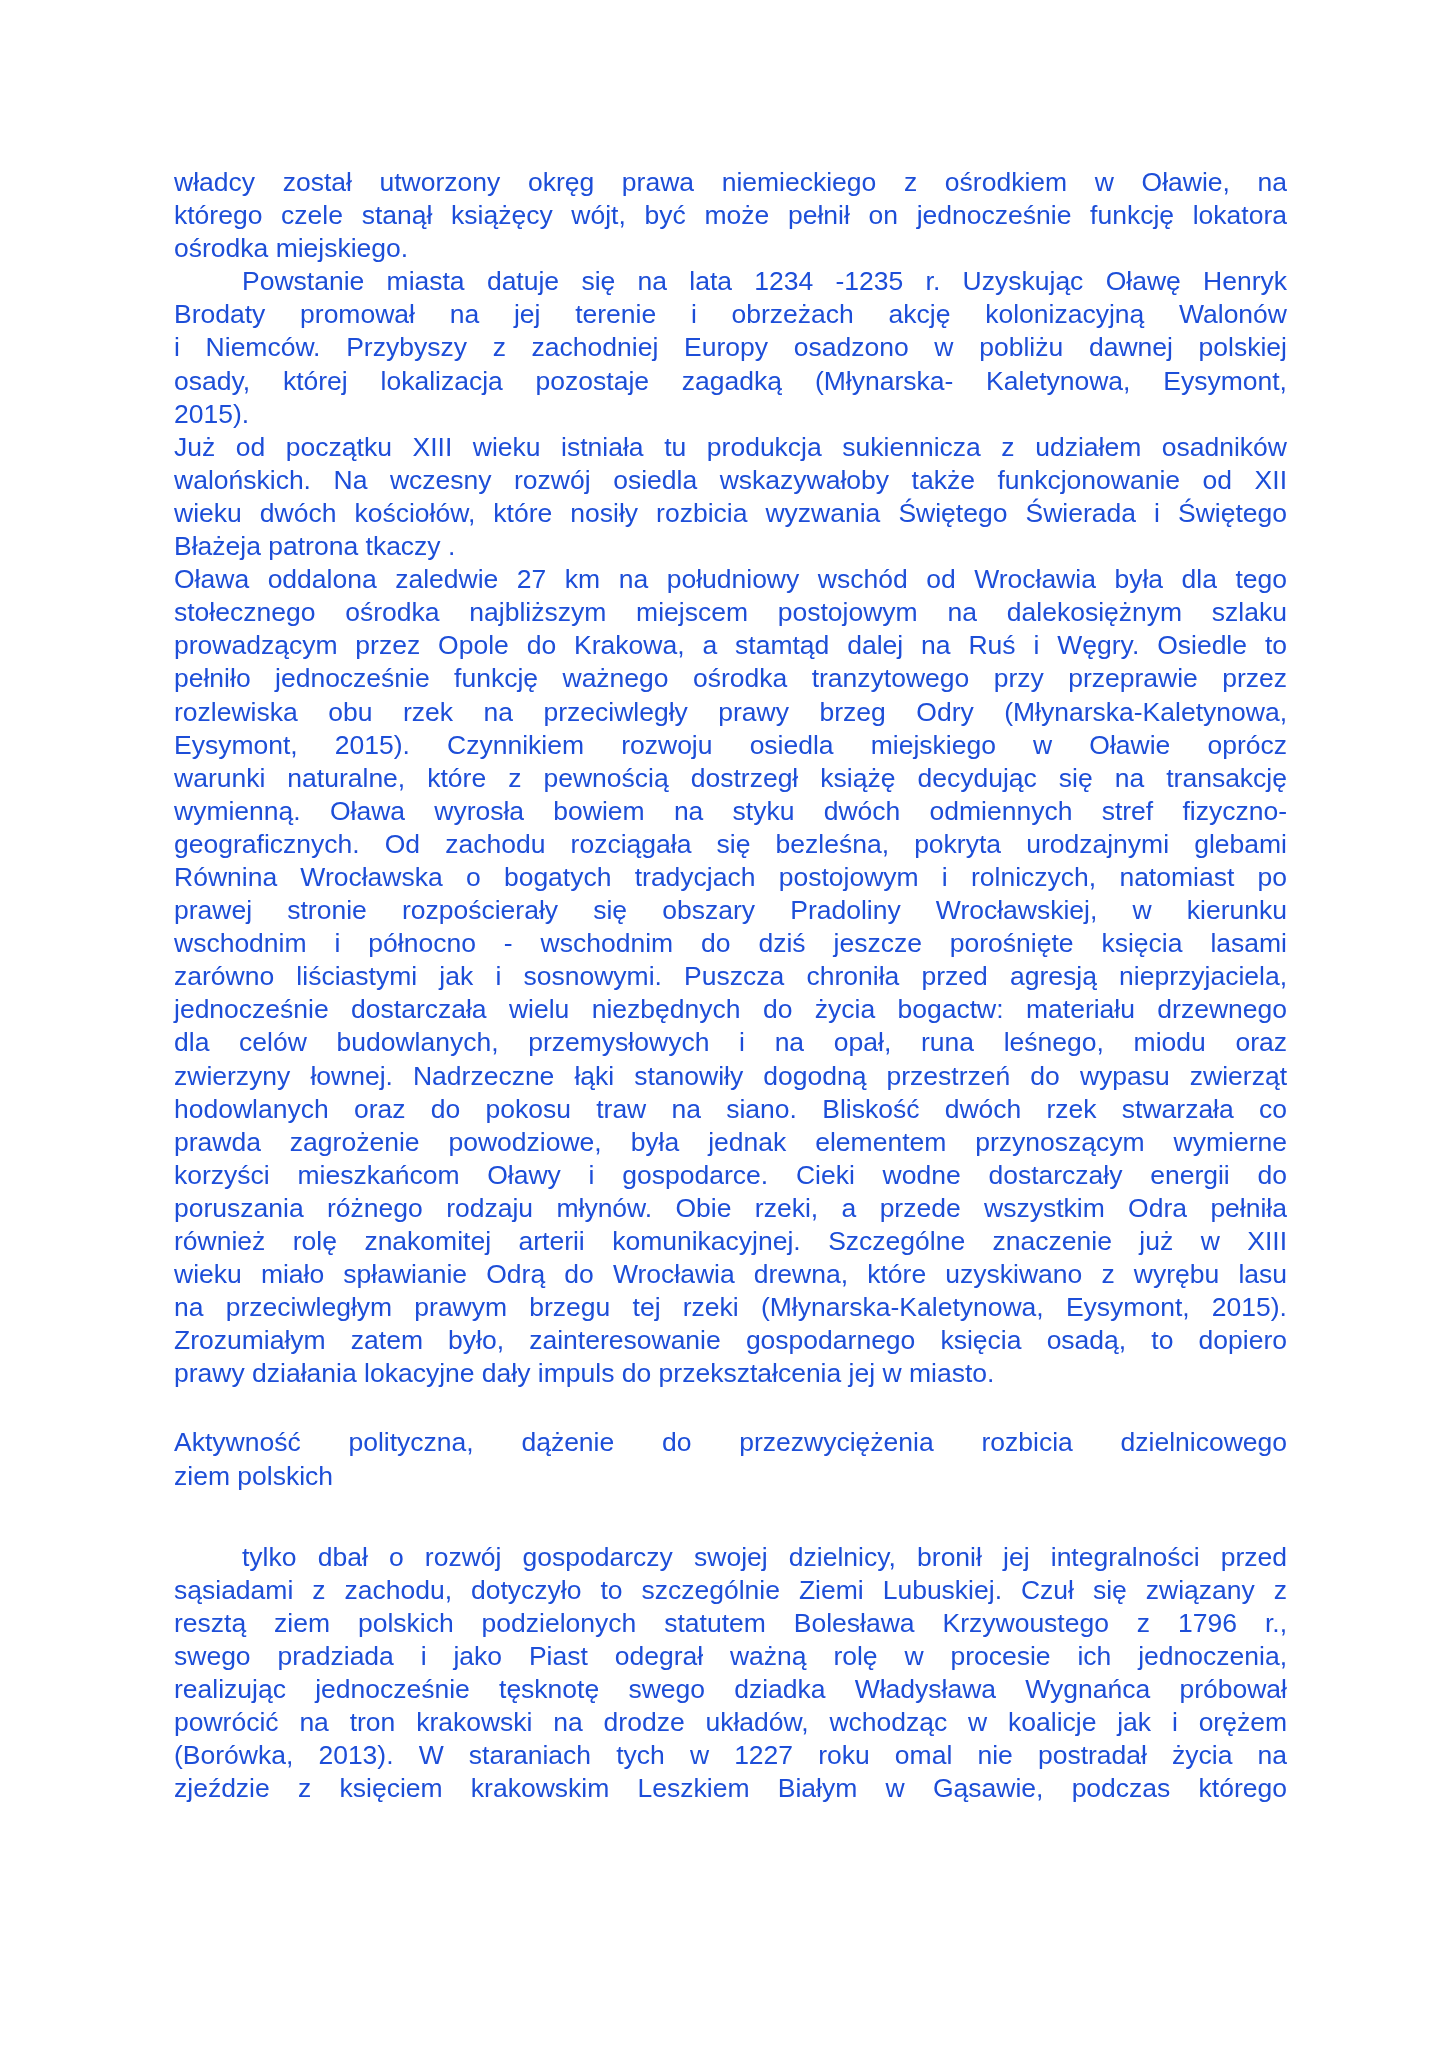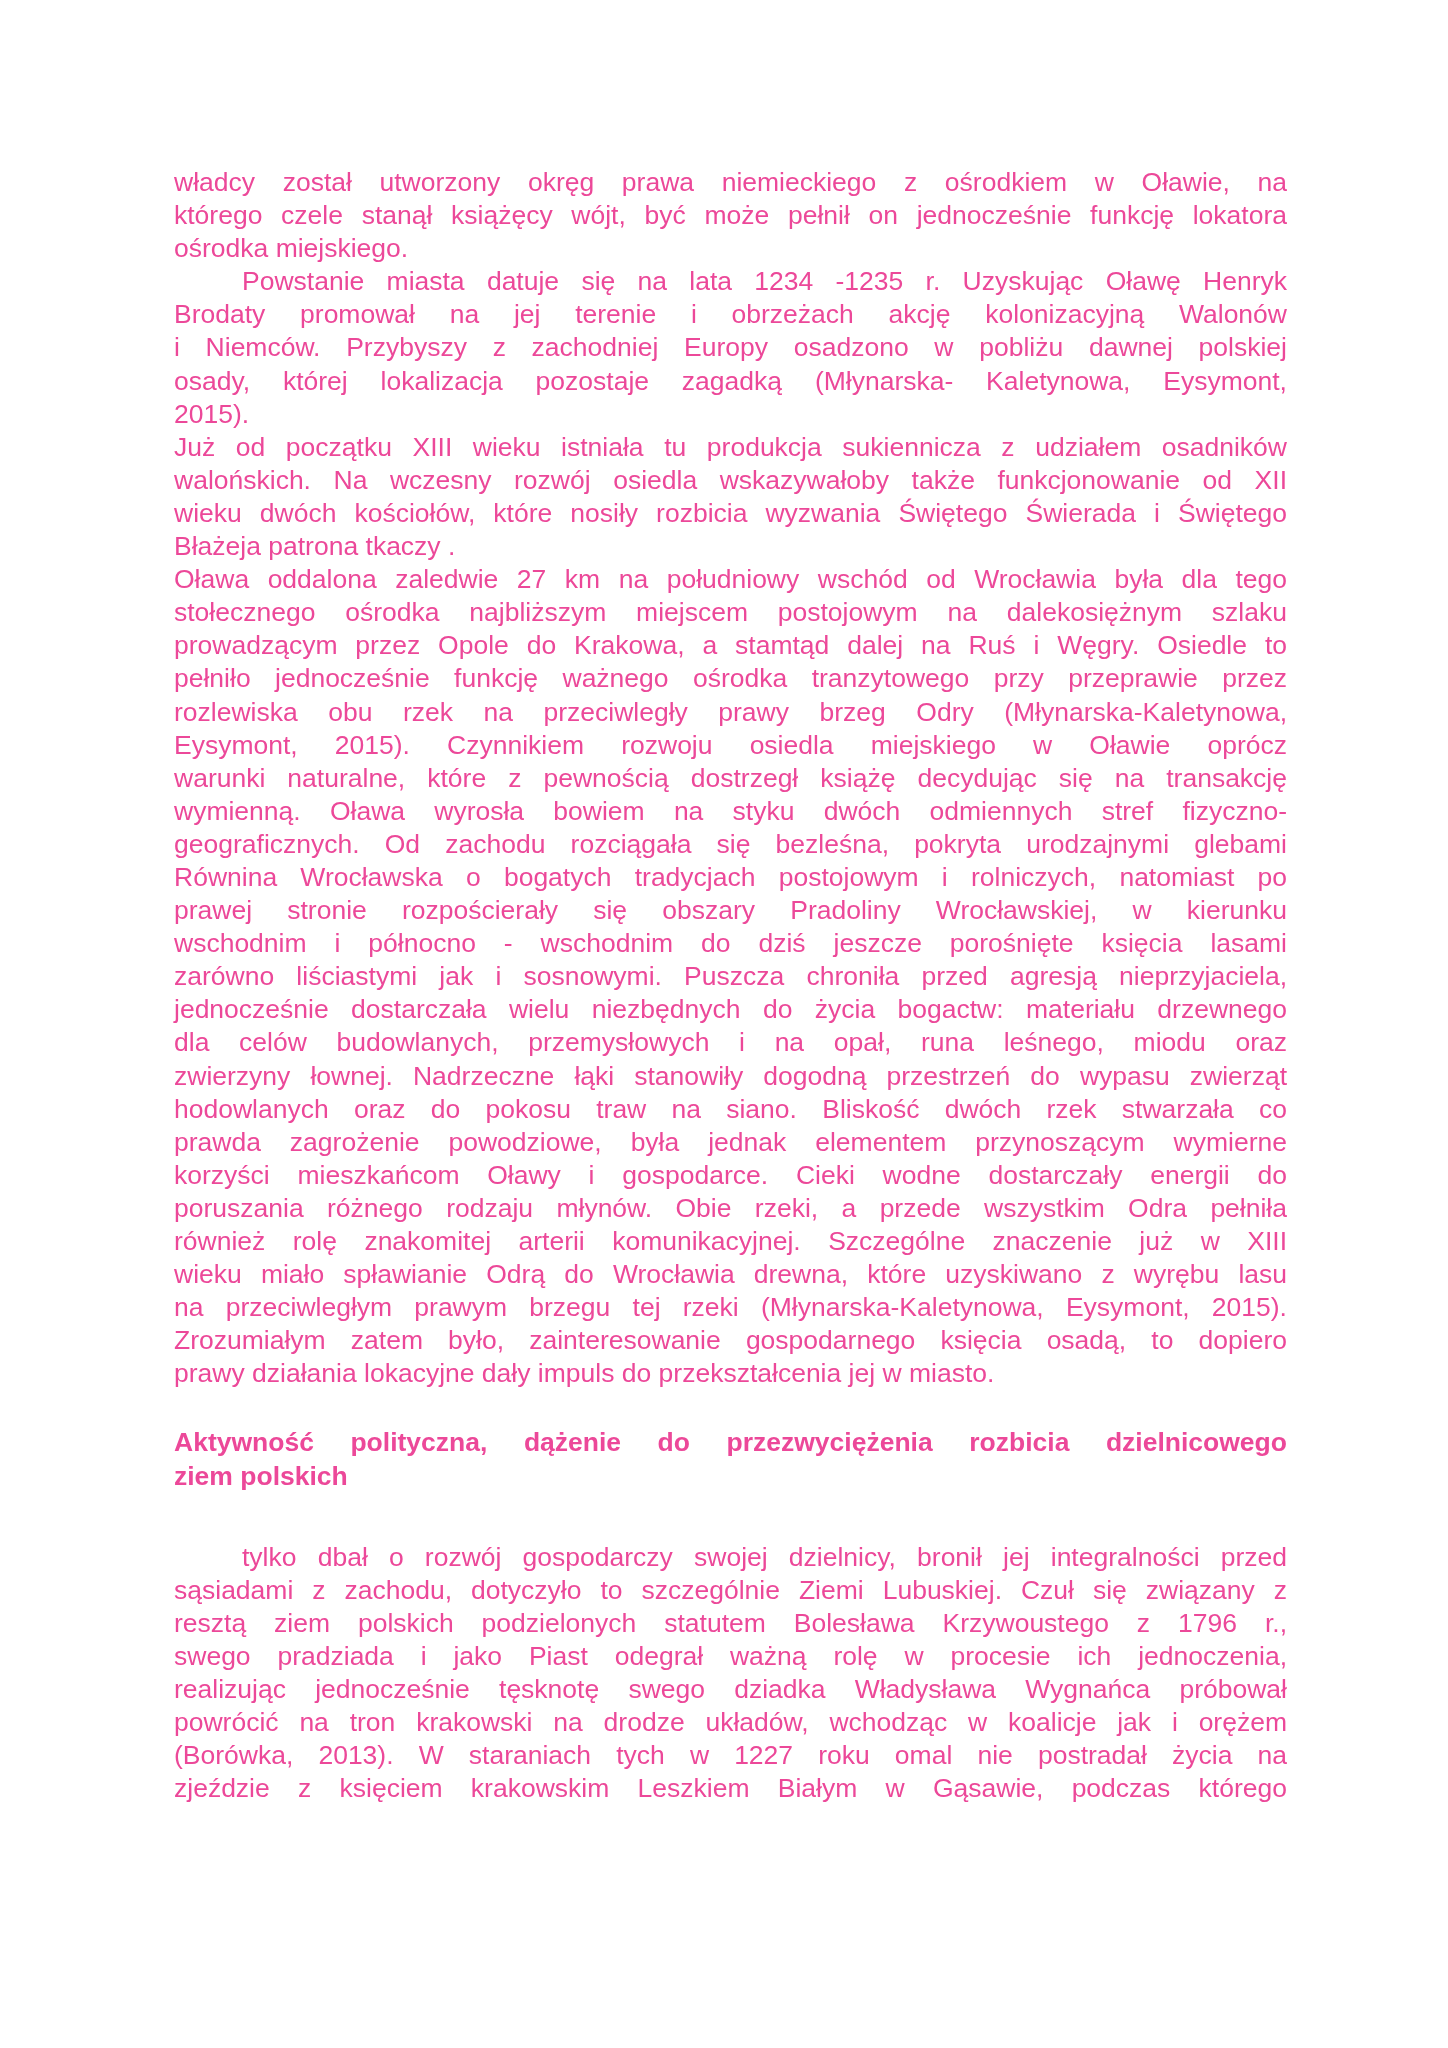--- a/index.html
+++ b/index.html
@@ -1,23 +1,23 @@
 <!DOCTYPE html>
 <html><head>
 <meta charset="utf-8">
 <style>
   html, body { margin: 0; padding: 0; background: #ffffff; }
   body { width: 1448px; height: 2048px; position: relative; overflow: hidden; }
-  .page { position: absolute; left: 174px; top: 166px; width: 1113px; color: #ec4899;
+  .page { position: absolute; left: 174px; top: 166px; width: 1113px; color: #1d4ed8;
           font-family: "Liberation Sans", sans-serif; font-size: 26.5px; }
   .line { height: 33.1px; line-height: 33.1px; white-space: nowrap; text-align: justify; text-align-last: justify;
           transform-origin: left center; }
   .line.last { text-align-last: left; }
   .indent { padding-left: 68px; }
-  .heading { font-weight: bold; }
+  .heading { font-weight: normal; }
   .spacer-h { height: 36px; }
   .spacer-b { height: 48px; }
   .para { display: block; }
 </style>
 </head>
 <body>
 
 <div class="page">
 
   <div class="para">

